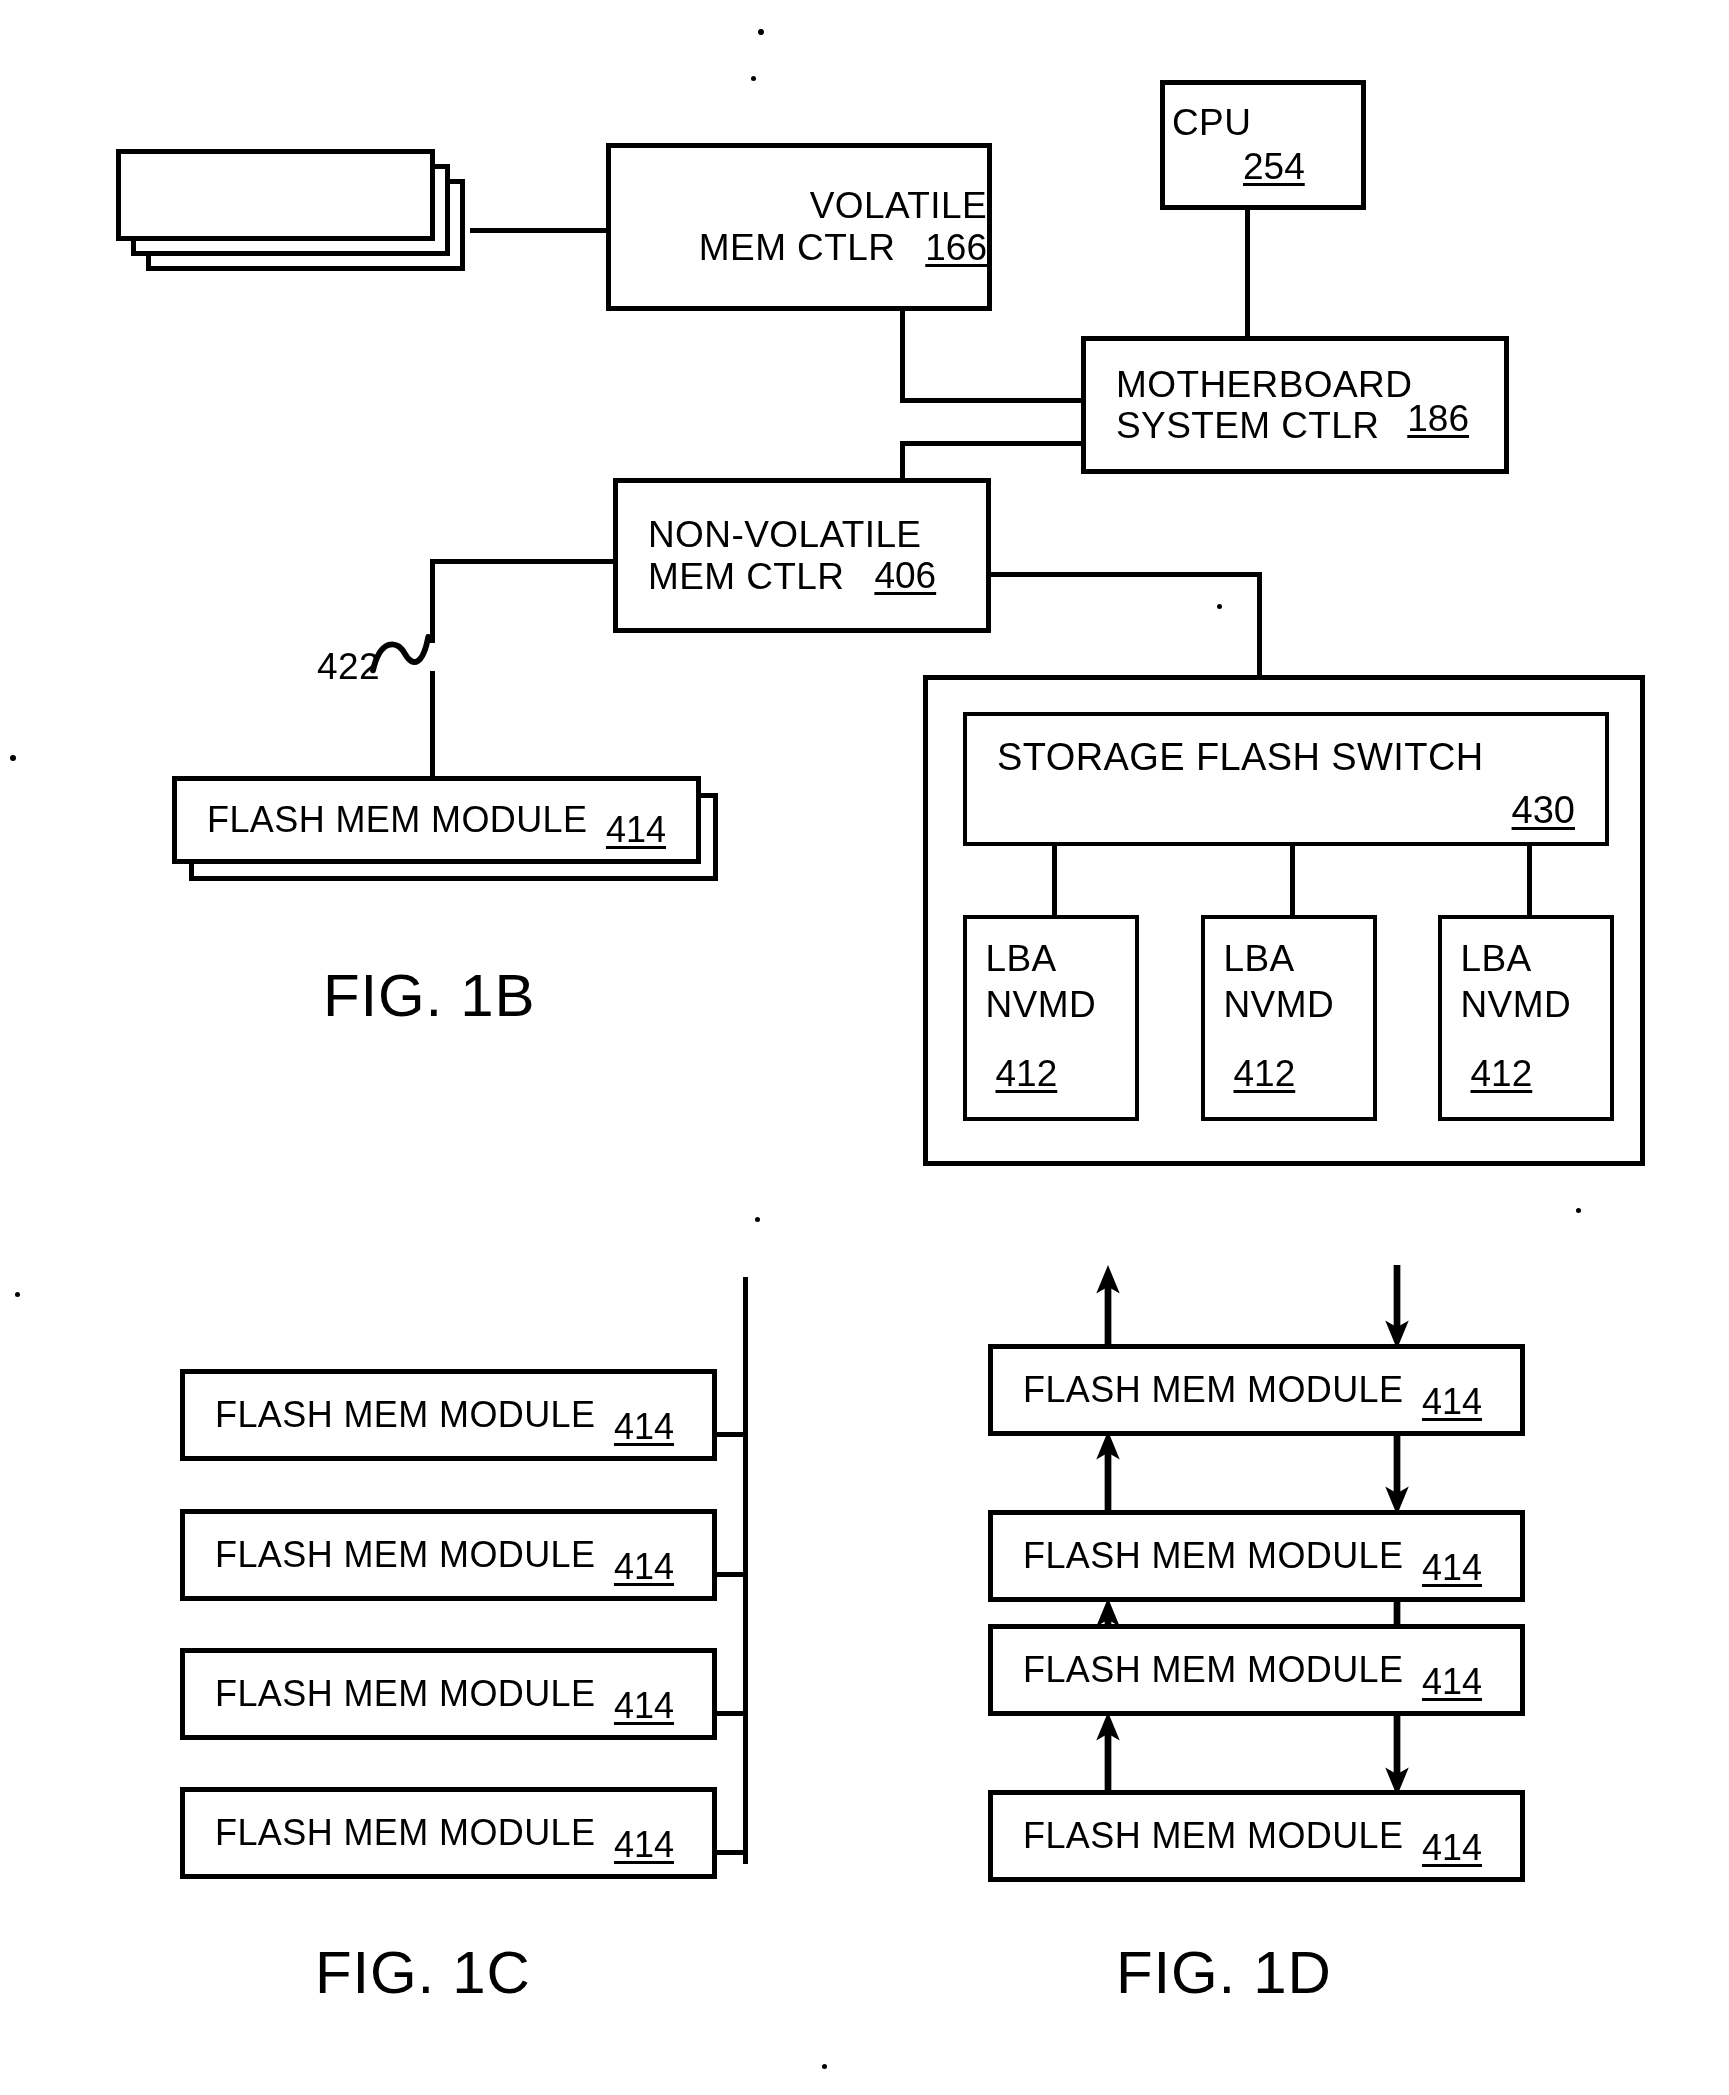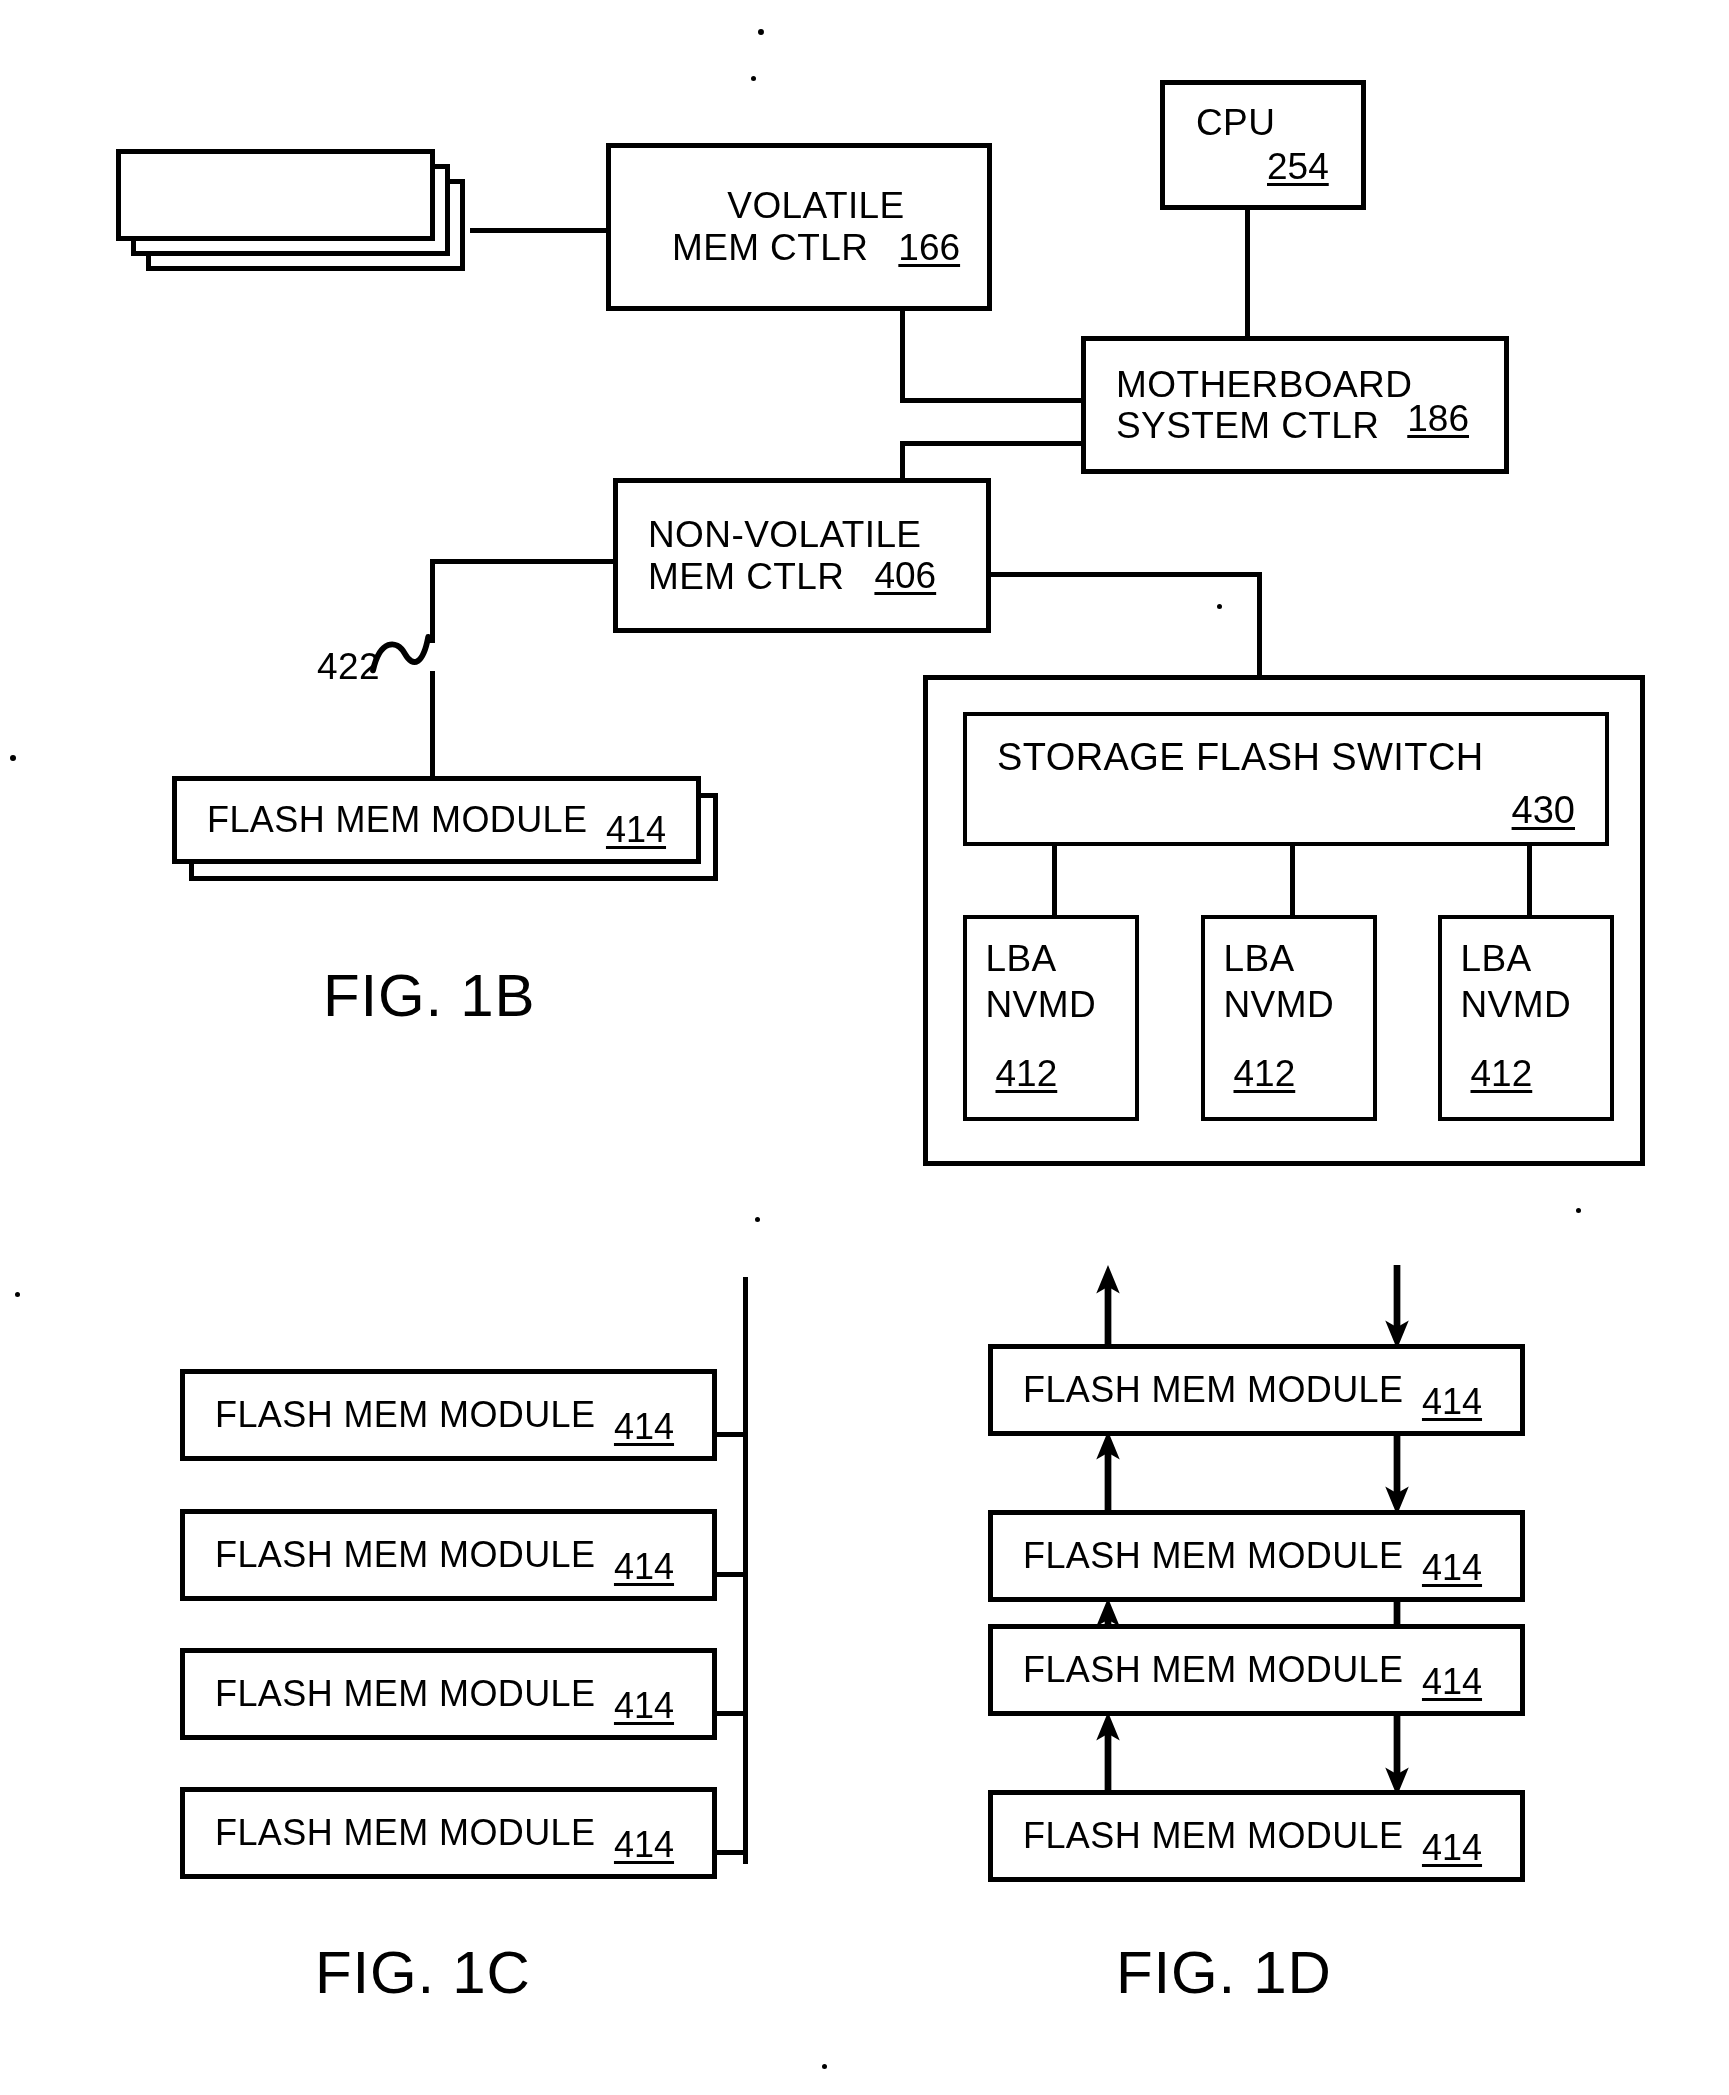--- a/index.html
+++ b/index.html
@@ -96,29 +96,29 @@
   <div>
 
     <div class="stackwrap" style="left:101px; top:134px; width:378px; height:134px;">
       <div class="shadow" style="left:45px; top:45px; width:319px; height:92px;"></div>
       <div class="shadow" style="left:30px; top:30px; width:319px; height:92px;"></div>
       <div class="shadow" style="left:15px; top:15px; width:319px; height:92px;"></div>
     </div>
 
     <div class="ln lnH" style="left:470px; top:228px; width:138px;"></div>
 
-    <div class="box" style="left:606px; top:143px; width:386px; height:168px; flex-direction:column; align-items:center; justify-content:center; padding-left:34px;">
+    <div class="box" style="left:606px; top:143px; width:386px; height:168px; flex-direction:column; align-items:flex-end; justify-content:center; padding-left:34px;">
       <span class="lbl" style="font-size:37px;">VOLATILE</span>
       <div style="display:flex; align-items:flex-end;">
         <span class="lbl" style="font-size:37px;">MEM CTLR</span>
         <span class="ref" style="font-size:37px; margin-left:30px;">166</span>
       </div>
     </div>
 
-    <div class="box" style="left:1160px; top:80px; width:206px; height:130px; flex-direction:column; align-items:flex-start; justify-content:center; padding-left:31px;">
+    <div class="box" style="left:1160px; top:80px; width:206px; height:130px; flex-direction:column; align-items:flex-start; justify-content:center; padding-left:7px;">
       <span class="lbl" style="font-size:37px;">CPU</span>
       <span class="ref" style="font-size:37px; margin-left:71px; margin-top:3.4px;">254</span>
     </div>
 
     <div class="ln lnV" style="left:1245px; top:210px; height:143px;"></div>
 
     <div class="box" style="left:1081px; top:336px; width:428px; height:138px; flex-direction:column; align-items:flex-start; justify-content:center; padding-left:30px;">
       <span class="lbl" style="font-size:37px;">MOTHERBOARD</span>
       <span class="lbl" style="font-size:37px;">SYSTEM CTLR</span>
       <span class="ref" style="font-size:37px; position:absolute; right:35px; top:57px;">186</span>

